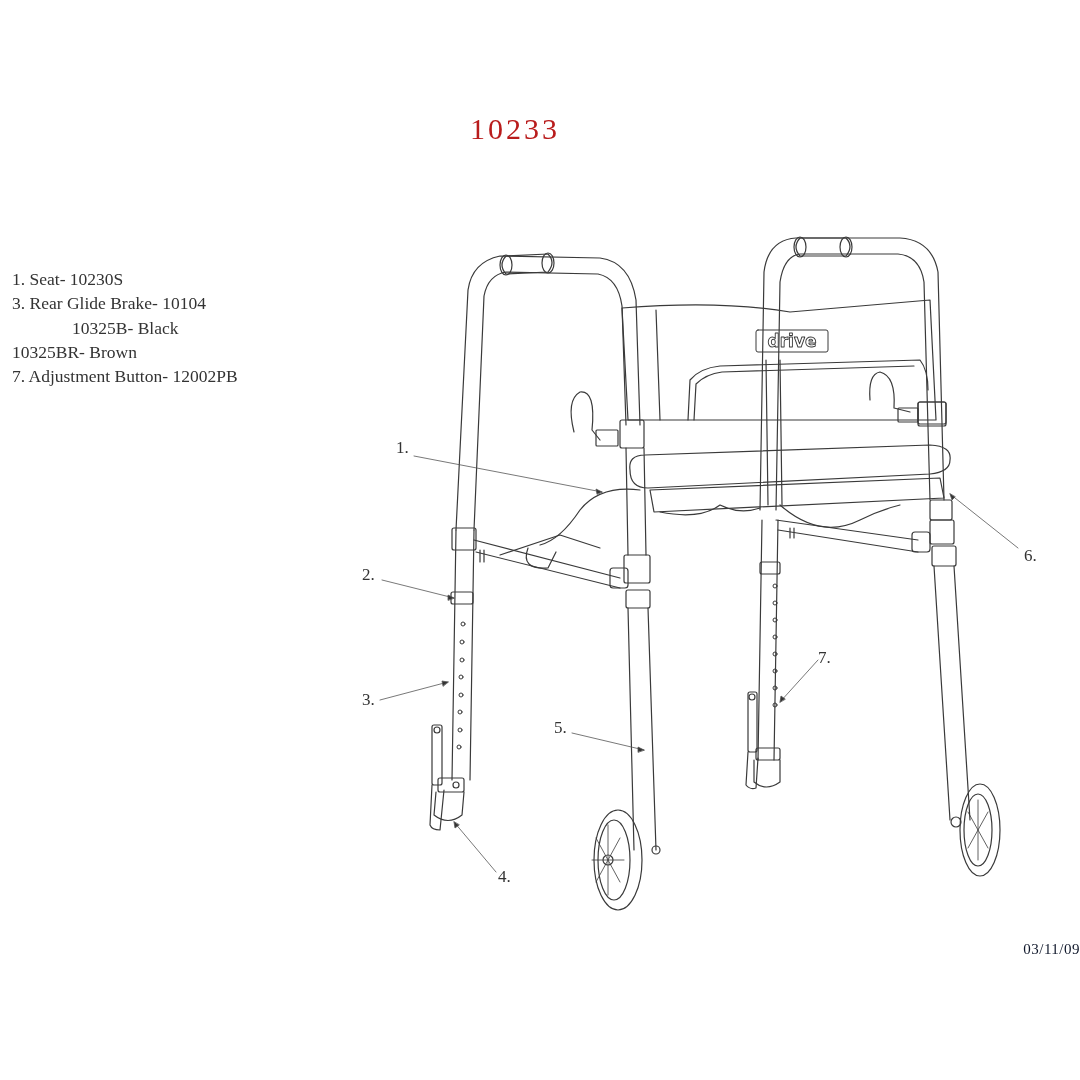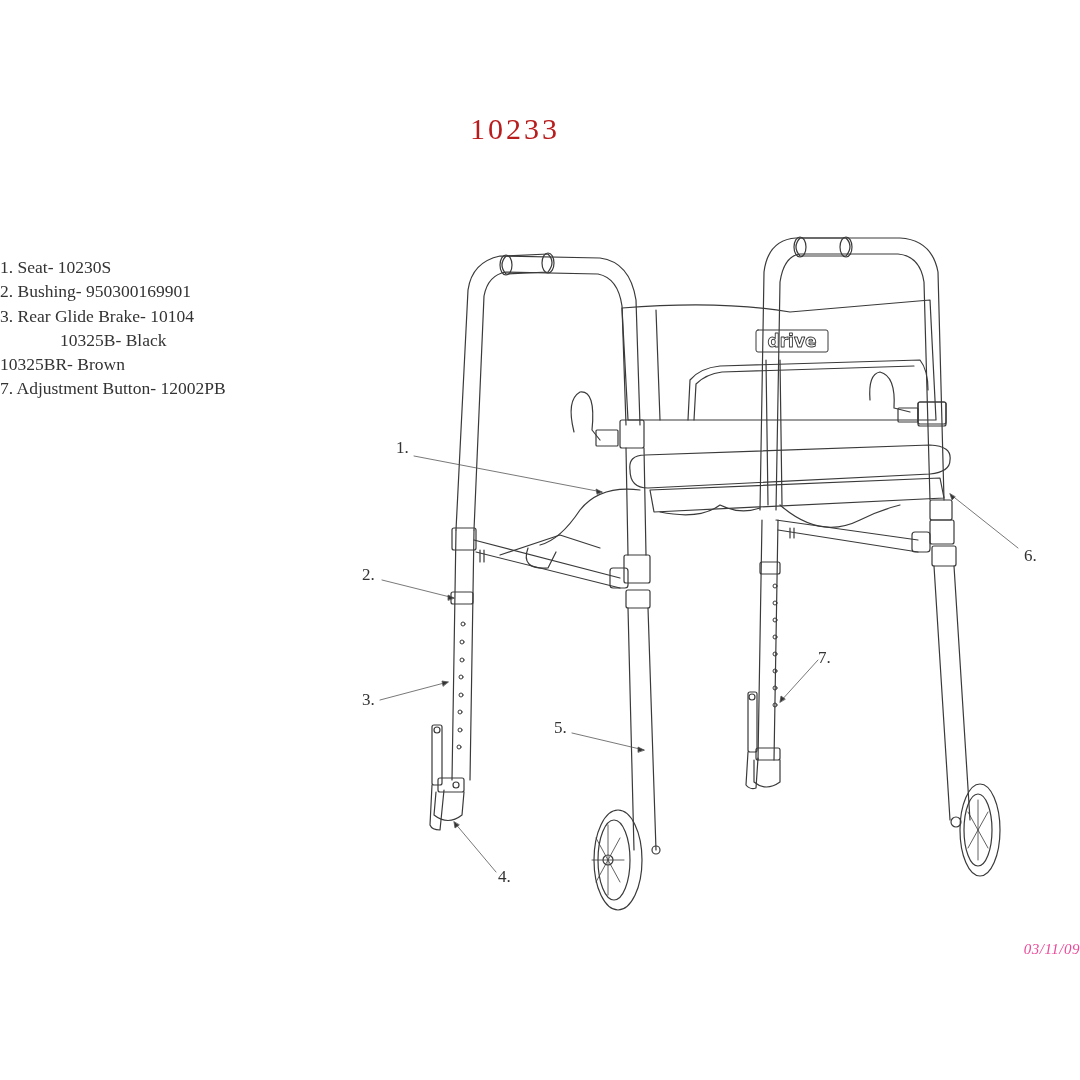--- a/index.html
+++ b/index.html
@@ -1,37 +1,36 @@
 <!DOCTYPE html>
 <html><head>
 <meta charset="utf-8">
 <style>
   html, body { margin: 0; padding: 0; background: #ffffff; }
   body { width: 1080px; height: 1080px; position: relative; overflow: hidden;
          font-family: "DejaVu Serif", "Liberation Serif", serif; color: #2a2a2a; }
   .title { position: absolute; left: 0; width: 1030px; top: 112px; text-align: center;
            font-size: 30px; letter-spacing: 3px; font-family: "Liberation Serif", serif; color:#b91c1c; }
-  .parts { position: absolute; left: 0; top: 255px; margin: 0; padding: 0; list-style: none;
+  .parts { position: absolute; left: 0; top: 255px; margin: 12px; padding: 0; list-style: none;
            font-family: "Liberation Serif", serif; font-size: 17.5px; line-height: 24.3px; color:#333; }
   .parts li { white-space: nowrap; }
   .parts li.sub1 { padding-left: 60px; }
   .parts li.sub2 { }
   .date { position: absolute; right: 0; top: 941px; font-family: "Liberation Serif", serif;
-          font-size: 15px; color:#ec4899; letter-spacing: 0.5px; font-style: italic; }
+          font-size: 15px; color:#0f172a; letter-spacing: 0.5px; }
   .callout { position: absolute; font-family: "Liberation Serif", serif; font-size: 17px; color:#333; }
   svg.drawing { position: absolute; left: 0; top: 0; }
 </style>
 </head>
 <body>
 
 <div class="title">10233</div>
 
 <ul class="parts">
   <li>1. Seat- 10230S</li>
-  <li>2. Bushing- 950300169901</li>
   <li>3. Rear Glide Brake- 10104</li>
   <li class="sub1">10325B- Black</li>
   <li class="sub2">10325BR- Brown</li>
   <li>7. Adjustment Button- 12002PB</li>
 </ul>
 
 <svg class="drawing" width="1080" height="1080" viewBox="0 0 1080 1080" fill="none" stroke="#3a3a3a" stroke-width="1.2" stroke-linecap="round" stroke-linejoin="round">
 
   <g>
 

